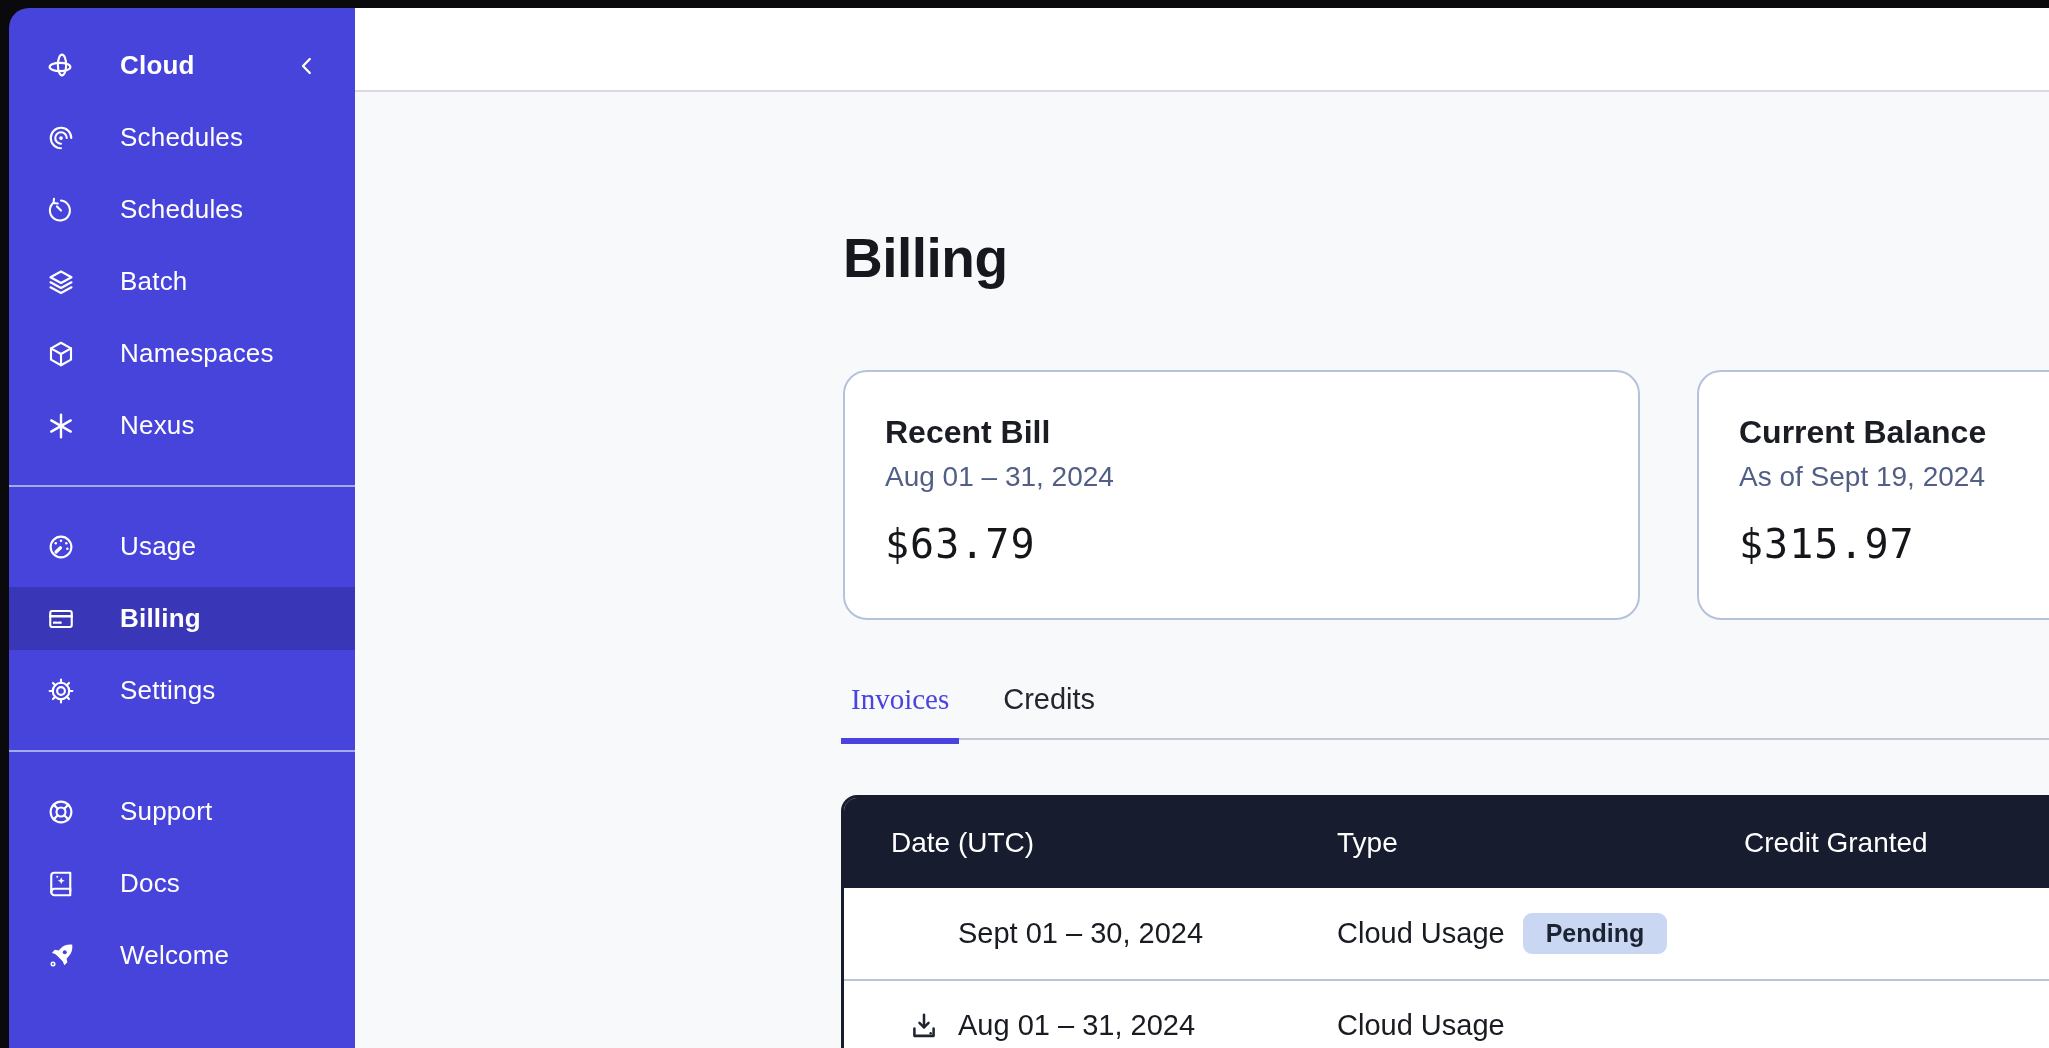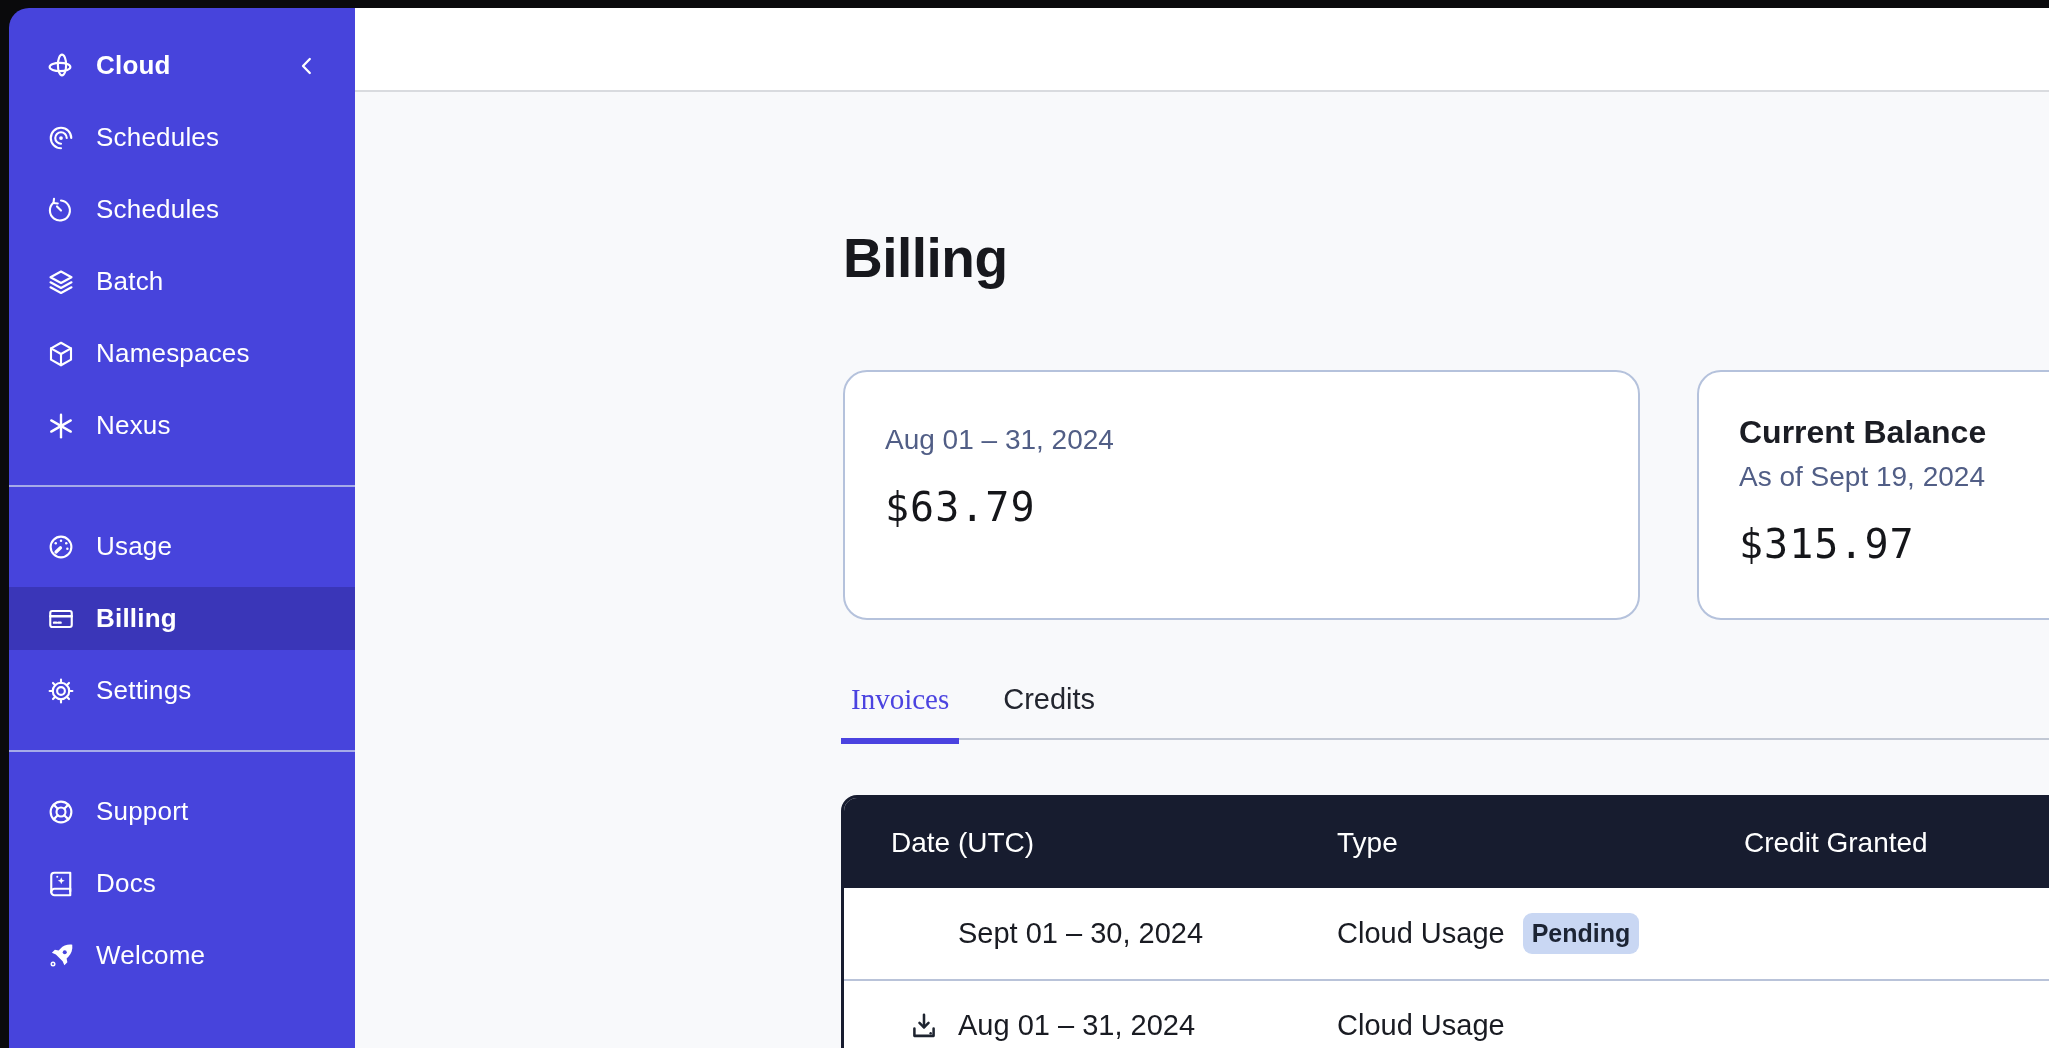--- a/index.html
+++ b/index.html
@@ -3,21 +3,21 @@
 <meta charset="utf-8">
 <style>
   * { margin:0; padding:0; box-sizing:border-box; }
   html,body { width:2049px; height:1048px; overflow:hidden; background:#0a0a0c;
               font-family:"Liberation Sans", sans-serif; }
 
   
   .sidebar { position:absolute; left:9px; top:8px; bottom:0; width:346px;
              background:#4744DC; border-top-left-radius:20px; padding-top:26px; }
   .nav-item { height:63px; margin-bottom:9px; display:flex; align-items:center;
-              padding-left:37px; color:#ffffff; position:relative; cursor:pointer; }
+              padding-left:37px; color:#ffffff; position:relative; cursor:pointer;gap:24px; }
   .nav-item.active { background:#3A36B8; }
   .nav-icon { width:30px; height:30px; flex:0 0 30px; display:flex; align-items:center; }
   .nav-icon svg { width:30px; height:30px; }
   .nav-label { margin-left:20px; font-size:26px; font-weight:500; letter-spacing:.2px; }
   .nav-item.header .nav-label { font-weight:600; }
   .nav-item.active .nav-label { font-weight:700; }
   .collapse-btn { position:absolute; right:36px; top:50%; transform:translateY(-50%);
                   width:24px; height:24px; cursor:pointer; }
   .collapse-btn svg { width:24px; height:24px; }
   .nav-divider { height:2px; background:#A6ABE8; margin:28px 0; }
@@ -53,21 +53,21 @@
               height:90px; background:#171C2F; color:#ffffff; font-size:28px; font-weight:500; }
   .t-header .c1 { padding-left:47px; }
   .t-row { display:grid; grid-template-columns:493px 407px 1fr; align-items:center;
            height:91px; background:#ffffff; font-size:29px; color:#191B22; }
   .t-row + .t-row { border-top:2px solid #B9C3D9; }
   .t-row .c1 { padding-left:64px; display:flex; align-items:center;text-align:center; }
   .dl-slot { width:50px; flex:0 0 50px; display:flex; align-items:center; }
   .dl-slot svg { width:32px; height:32px; cursor:pointer; }
   .type-cell { display:flex; align-items:center; }
   .badge { margin-left:18px; background:#C9D7F3; color:#1C2434; font-size:25px;
-           font-weight:600; padding:6px 9px; border-radius:9px; }
+           font-weight:600; padding:6px 23px; border-radius:9px; }
 </style>
 </head>
 <body>
 
 <nav class="sidebar">
 
   <div class="nav-item header">
     <span class="nav-icon">
       <svg viewBox="0 0 24 24" stroke="#fff" fill="none" stroke-width="1.7" stroke-linecap="round" stroke-linejoin="round">
         <ellipse cx="11.2" cy="12.8" rx="8.3" ry="3.3"></ellipse>
@@ -214,20 +214,21 @@
 </nav>
 
 <div class="main">
   <div class="topbar"></div>
 
   <div class="content">
     <h1 class="page-title">Billing</h1>
 
     <div class="cards">
       <div class="card">
+        <div class="card-title">Recent Bill</div>
         <div class="card-sub">Aug 01 – 31, 2024</div>
         <div class="card-amount">$63.79</div>
       </div>
       <div class="card">
         <div class="card-title">Current Balance</div>
         <div class="card-sub">As of Sept 19, 2024</div>
         <div class="card-amount">$315.97</div>
       </div>
     </div>
 

